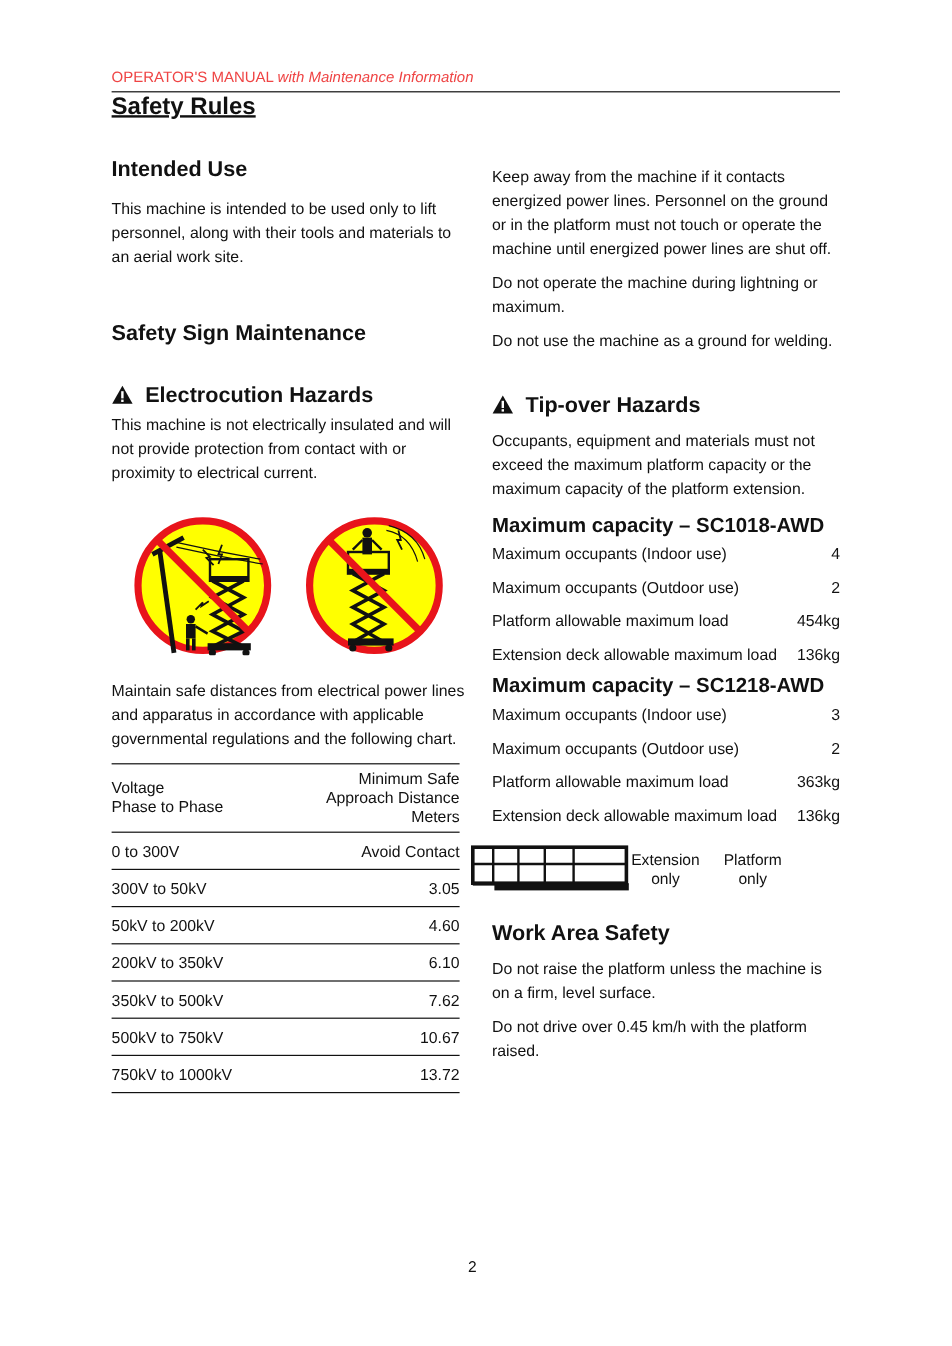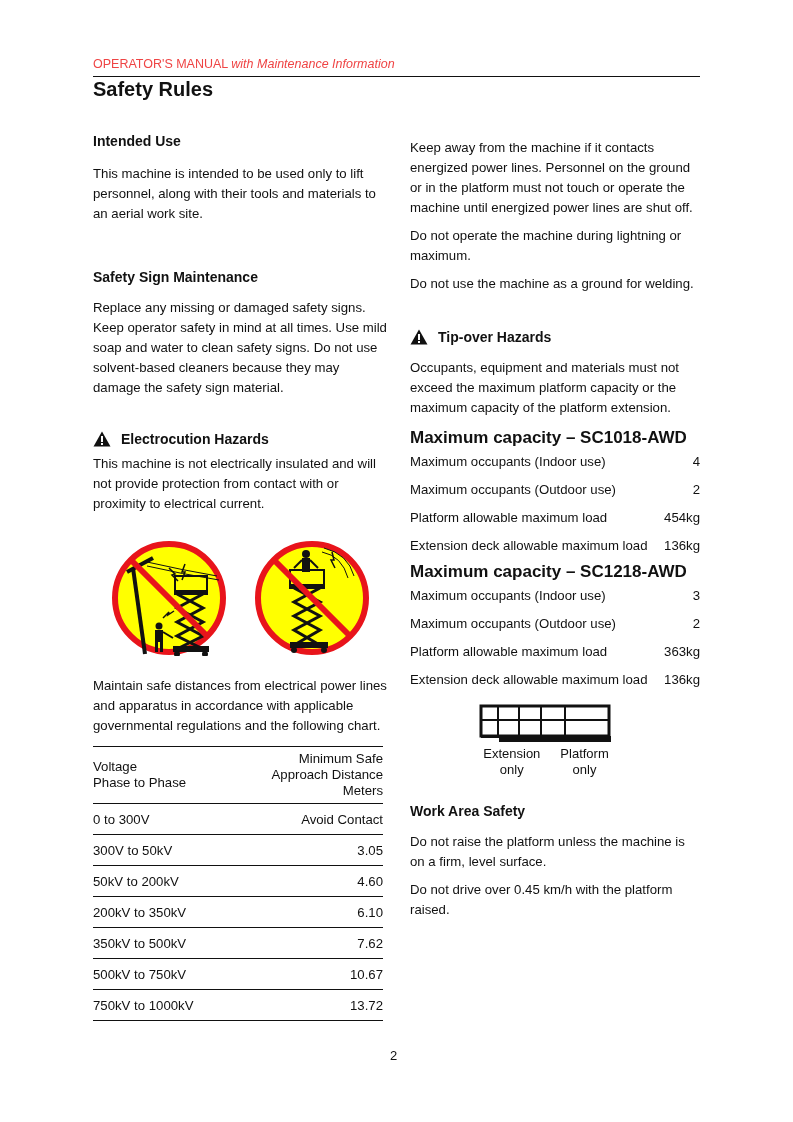--- a/index.html
+++ b/index.html
@@ -8,66 +8,65 @@
       font-family: "Liberation Sans", sans-serif; color: #111111;
     }
     .header-line {
       position: absolute; left: 93px; top: 57px; font-size: 12.5px; color: #ef4444;
     }
     .header-line i { font-style: italic; }
     .header-rule {
       position: absolute; left: 93px; top: 76px; width: 607px; height: 1px; background: #111;
     }
     .page-title {
-      position: absolute; left: 93px; top: 78px; font-size: 20px; font-weight: bold; margin: 0;
+      position: absolute; left: 93px; top: 78px; font-size: 20px; font-weight: bold; margin: 0; text-decoration: underline;
     }
     .col { position: absolute; }
     .col-left { left: 93px; top: 130px; width: 295px; }
     .col-right { left: 410px; top: 130px; width: 290px; }
 
     h2 {
-      font-size: 14px; font-weight: bold; margin: 0; padding: 0; line-height: 22px;
+      font-size: 18px; font-weight: bold; margin: 0; padding: 0; line-height: 22px;
       display: flex; align-items: center;
     }
     h2 .warn { margin-right: 10px; display: inline-flex; }
     p {
       font-size: 13.2px; line-height: 20px; margin: 0; color: #111;
     }
 
     .signs { display: flex; gap: 18px; margin-left: 14px; }
 
     table.vt { width: 290px; border-collapse: collapse; font-size: 13.2px; }
     table.vt td { padding: 0; height: 30px; vertical-align: middle; border-bottom: 1px solid #111; }
     table.vt td.r { text-align: right; }
     table.vt thead td { height: 56px; line-height: 16px; border-top: 1px solid #111; }
 
     .cap-title { font-size: 17px; font-weight: bold; line-height: 20px; }
     .cap-row { display: flex; justify-content: space-between; font-size: 13.2px; line-height: 20px; height: 28px; align-items: center; }
 
-    .deck { display: flex; flex-direction: column; align-items: center; margin-left: -18px; }
+    .deck { display: flex; flex-direction: row; align-items: center; margin-left: -18px; }
     .deck-labels { display: flex; gap: 20px; font-size: 13px; line-height: 16px; text-align: center; margin-top: 2px; }
 
     .page-num { position: absolute; left: 390px; top: 1048px; font-size: 13px; }
   </style>
 </head>
 <body>
 
 <div class="header-line">
   <span>OPERATOR'S MANUAL</span>
   <i>with Maintenance Information</i>
 </div>
 <div class="header-rule"></div>
 <h1 class="page-title">Safety Rules</h1>
 
 <div class="col col-left">
   <h2>Intended Use</h2>
   <p style="margin-top:12px">This machine is intended to be used only to lift personnel, along with their tools and materials to an aerial work site.</p>
 
   <h2 style="margin-top:42px">Safety Sign Maintenance</h2>
-  <p style="margin-top:10px">Replace any missing or damaged safety signs. Keep operator safety in mind at all times. Use mild soap and water to clean safety signs. Do not use solvent-based cleaners because they may damage the safety sign material.</p>
 
   <h2 style="margin-top:30px">
     <span class="warn">
       <svg width="18" height="16" viewBox="0 0 18 16">
           <path d="M9 0.5 L17.5 15.5 L0.5 15.5 Z" fill="#111"></path>
           <rect x="8" y="5" width="2" height="6" fill="#fff"></rect>
           <rect x="8" y="12" width="2" height="2" fill="#fff"></rect>
         </svg>
     </span>
     <span>Electrocution Hazards</span>

